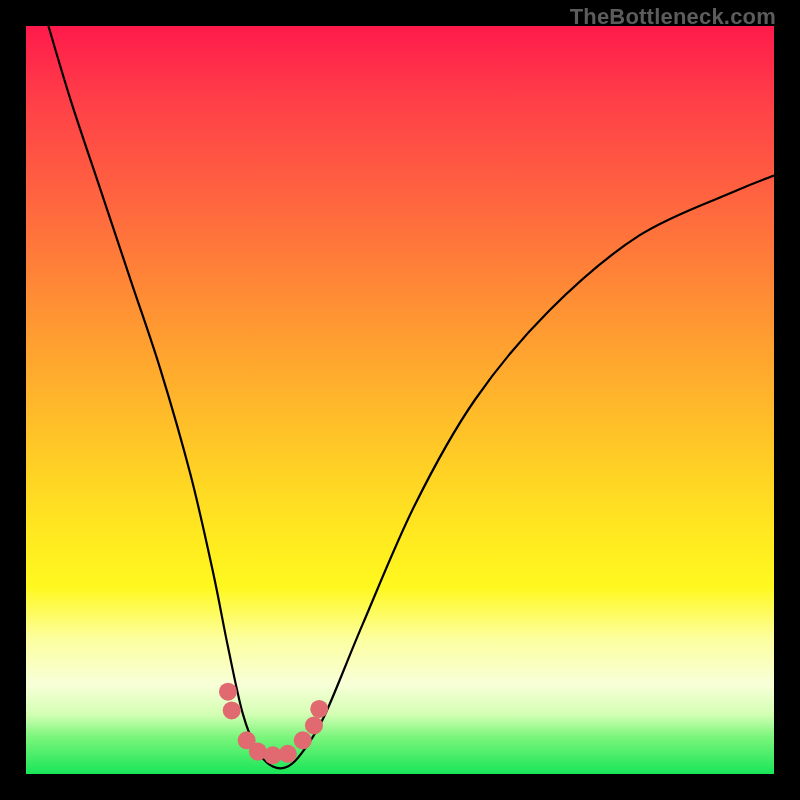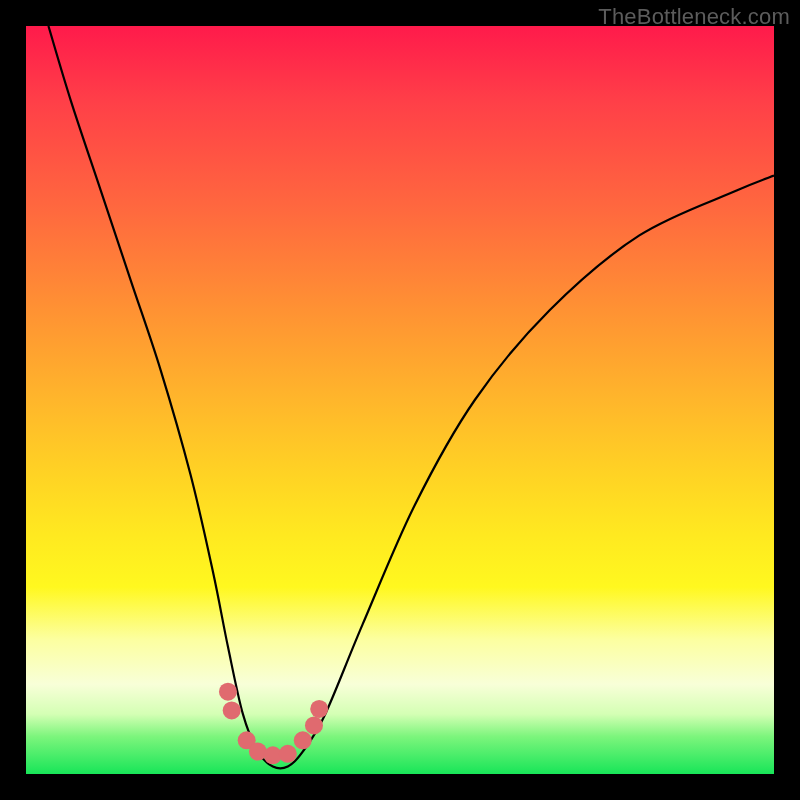--- a/index.html
+++ b/index.html
@@ -29,25 +29,25 @@
       #fcffa0 82%,
       #f8ffd8 88%,
       #d4ffb4 92%,
       #7cf57c 95%,
       #18e558 100%
     );
   }
   .watermark {
     position: absolute;
     top: 4px;
-    right: 10px;
+    right: 24px;
     color: #5c5c5c;
     font-size: 22px;
     letter-spacing: 0.2px;
-    font-weight: 400;
+    font-weight: 700;
   }
   svg.curve {
     position: absolute;
     left: 0;
     top: 0;
     width: 748px;
     height: 748px;
   }
 </style>
 </head>

